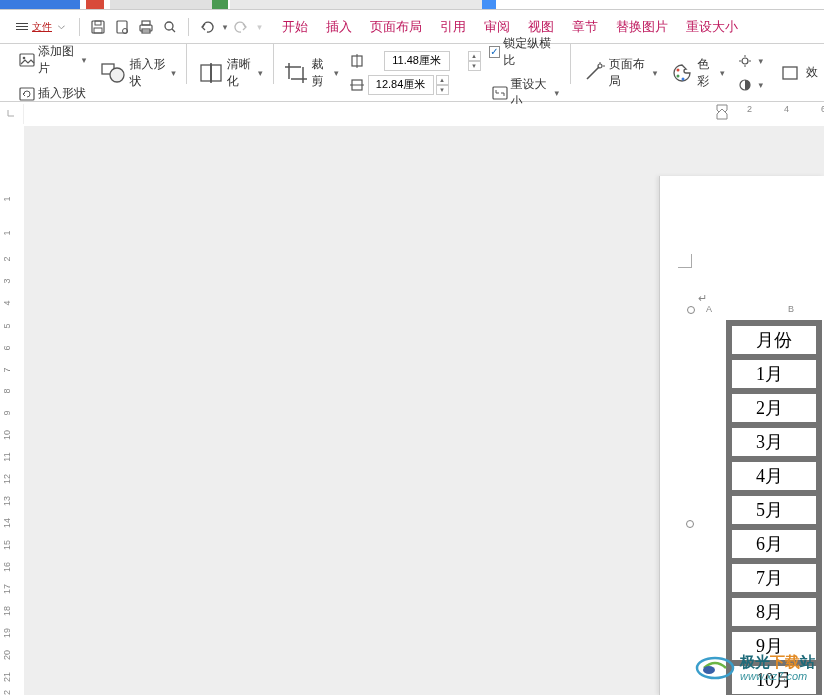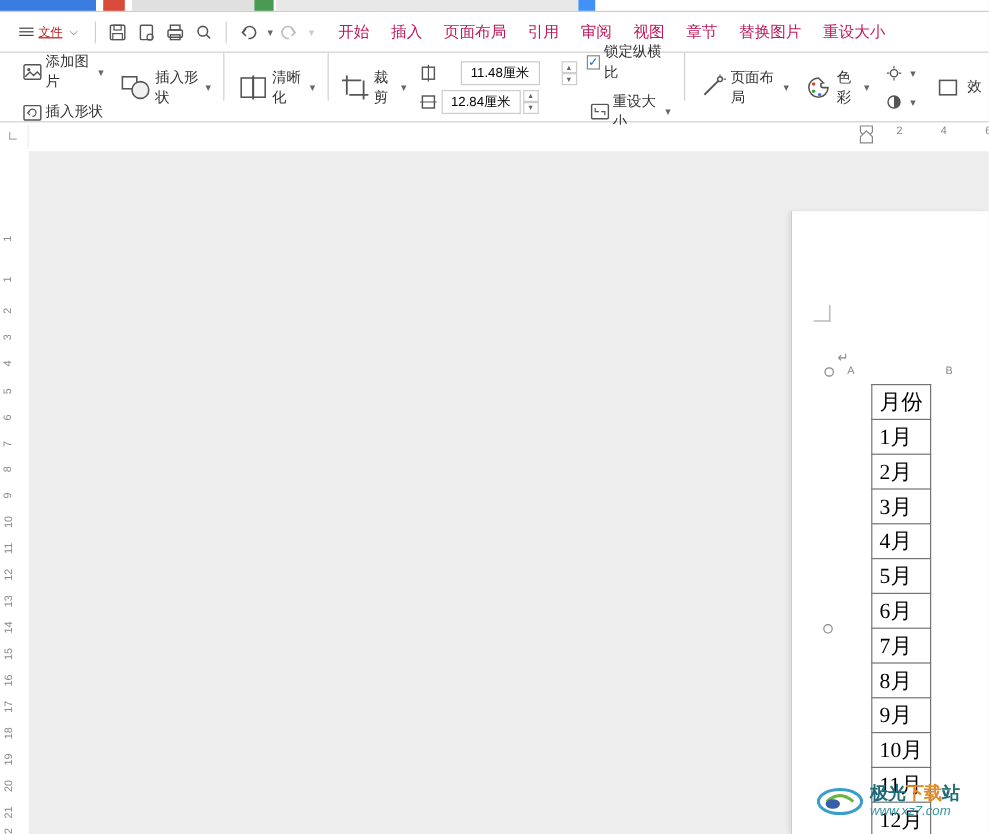--- a/index.html
+++ b/index.html
@@ -295,35 +295,35 @@
     }
     
     .data-table {
       position: absolute;
       top: 134px;
       left: 38px;
       right: 0;
       border-collapse: collapse;
     }
     .data-table td {
-      border: 1px solid #737373;
-      padding: 2px 6px;
+      border: 6px solid #737373;
+      padding: 2px 24px;
       font-size: 18px;
       font-family: "SimSun", serif;
       height: 28px;
       background: #fff;
     }
     .data-table .header-cell {
       font-weight: normal;
     }
     
     .watermark {
       position: absolute;
       bottom: 12px;
-      right: 24px;
+      right: 9px;
       display: flex;
       align-items: center;
       gap: 4px;
     }
     .wm-logo {
       width: 42px;
       height: 30px;
     }
     .wm-text {
       display: flex;

